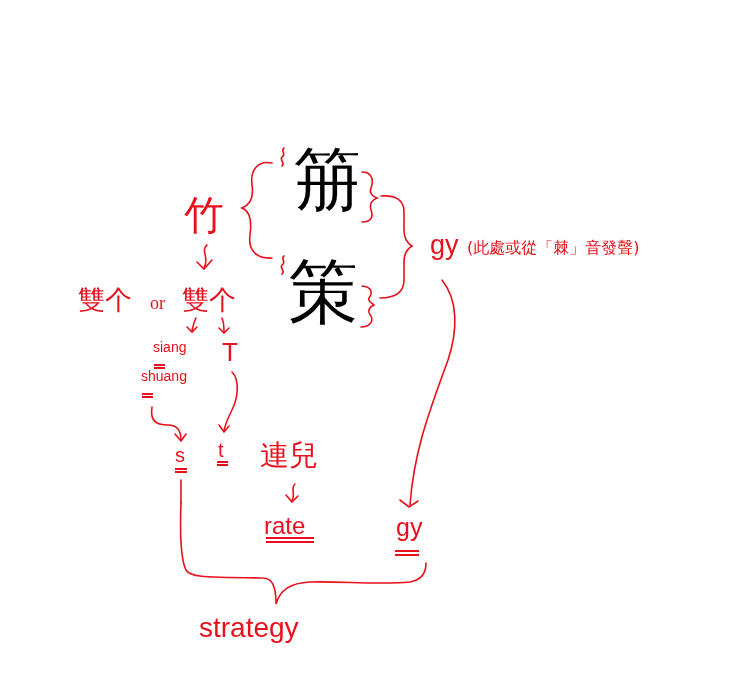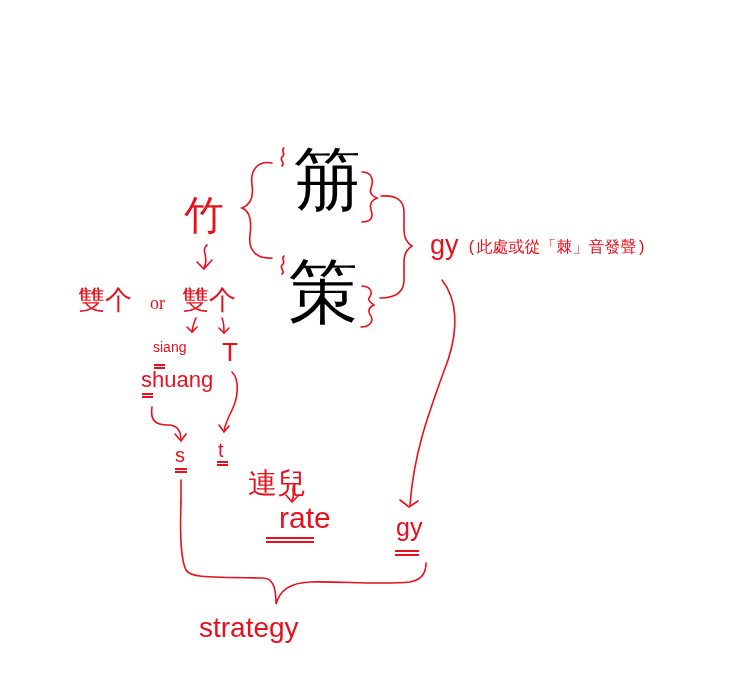--- a/index.html
+++ b/index.html
@@ -72,42 +72,42 @@
   <div class="t red cjk" style="left:182px; top:286px; font-size:27px;">雙个</div>
 
   <div class="t red sans" style="left:153px; top:340px; font-size:14px;">
     <span>s</span><span>iang</span>
   </div>
   <div class="ul" style="left:154px; top:364px; width:11px; height:1.5px;"></div>
   <div class="ul" style="left:154px; top:367px; width:11px; height:1.5px;"></div>
 
   <div class="t red sans" style="left:222px; top:339px; font-size:26px;">T</div>
 
-  <div class="t red sans" style="left:141px; top:369px; font-size:22px;">
+  <div class="t red sans" style="left:141px; top:369px; font-size:14px;">
     <span>s</span><span>huang</span>
   </div>
   <div class="ul" style="left:142px; top:393px; width:11px; height:1.5px;"></div>
   <div class="ul" style="left:142px; top:396px; width:11px; height:1.5px;"></div>
 
   <div class="t red sans" style="left:175px; top:445px; font-size:20px;">s</div>
   <div class="ul" style="left:175px; top:468px; width:12px; height:1.5px;"></div>
   <div class="ul" style="left:175px; top:471px; width:12px; height:1.5px;"></div>
 
   <div class="t red sans" style="left:218px; top:440px; font-size:20px;">t</div>
   <div class="ul" style="left:217px; top:461px; width:11px; height:1.5px;"></div>
   <div class="ul" style="left:217px; top:464px; width:11px; height:1.5px;"></div>
 
-  <div class="t red cjk" style="left:248px; top:441px; font-size:29px;margin-top:28px;">連兒</div>
+  <div class="t red cjk" style="left:260px; top:441px; font-size:29px;">連兒</div>
 
-  <div class="t red sans" style="left:264px; top:503px; font-size:30px;margin-left:15px;">rate</div>
+  <div class="t red sans" style="left:264px; top:514px; font-size:24px;">rate</div>
   <div class="ul" style="left:266px; top:537px; width:48px; height:1.5px;"></div>
   <div class="ul" style="left:266px; top:541px; width:48px; height:1.5px;"></div>
 
   <div class="t red sans" style="left:430px; top:232px; font-size:27px;">gy</div>
-  <div class="t red cjk" style="left:467px; top:240px; font-size:16px;font-family:Liberation Mono, monospace;">(此處或從「棘」音發聲)</div>
+  <div class="t red cjk" style="left:467px; top:240px; font-size:16px;">(此處或從「棘」音發聲)</div>
 
   <div class="t red sans" style="left:396px; top:515px; font-size:25px;">gy</div>
   <div class="ul" style="left:395px; top:550px; width:24px; height:1.5px;"></div>
   <div class="ul" style="left:395px; top:554px; width:24px; height:1.5px;"></div>
 
   <div class="t red sans" style="left:199px; top:614px; font-size:28px;">strategy</div>
 
 </div>
 
 </body></html>

